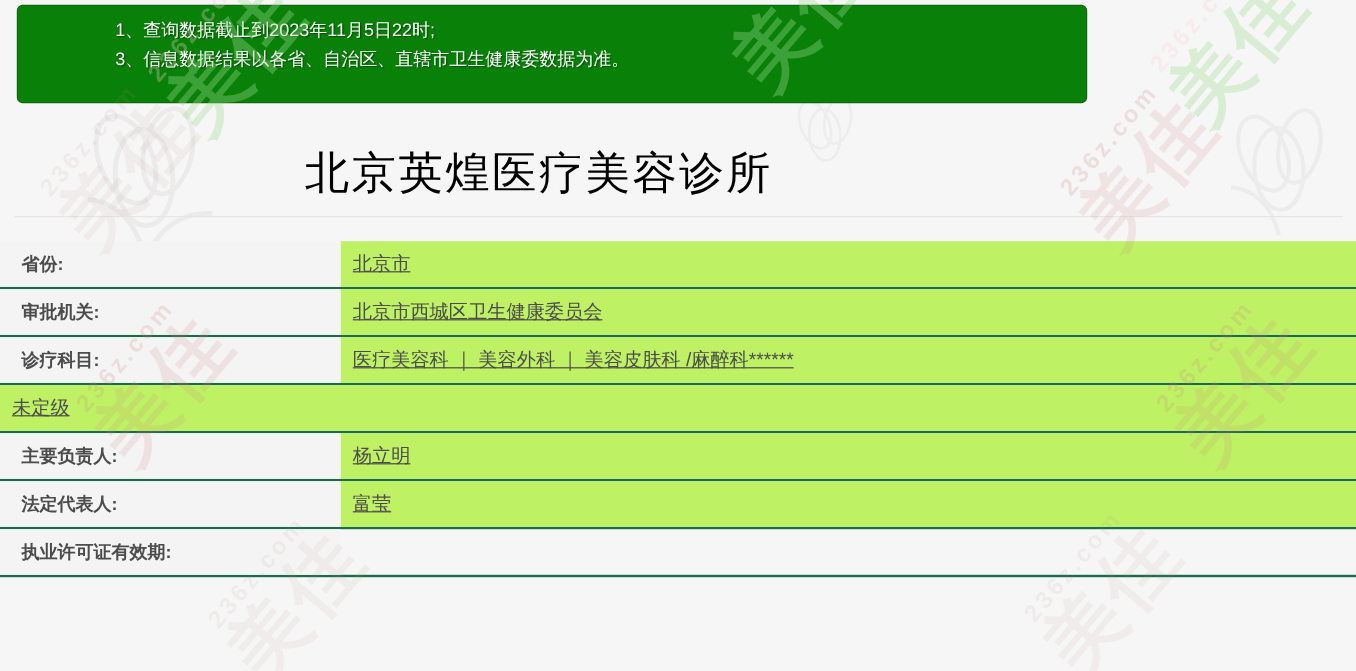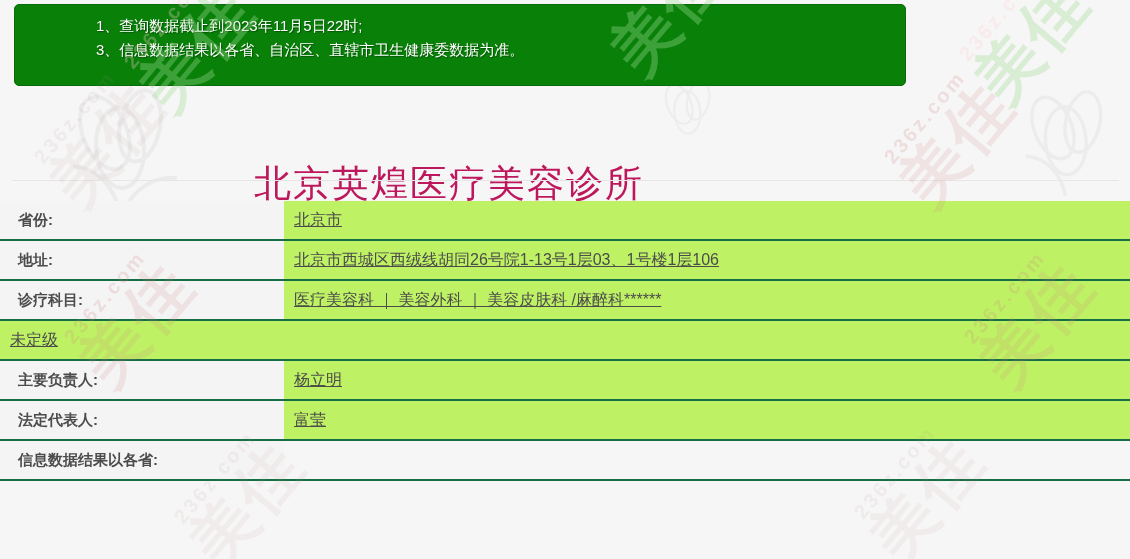--- a/index.html
+++ b/index.html
@@ -19,21 +19,21 @@
   }
   .notice-line{
     color:#ffffff;font-size:15px;line-height:24px;
     text-shadow:1px 1px 1px rgba(0,40,0,0.55);
     white-space:nowrap;
   }
   
   .clinic-title{
     position:absolute;left:0;top:121px;width:898px;
     text-align:center;font-size:37px;line-height:48px;
-    color:#be185d;letter-spacing:2px;z-index:2;margin-top:39px;
+    color:#000000;letter-spacing:2px;z-index:2;
   }
   .title-divider{
     position:absolute;left:12px;top:180px;width:1107px;height:1px;
     background:#e6e6e6;z-index:2;
   }
   
   .info-table{
     position:absolute;left:0;top:201px;width:1130px;z-index:2;
   }
   .info-row{
@@ -125,40 +125,40 @@
 
 <div class="clinic-title">北京英煌医疗美容诊所</div>
 <div class="title-divider"></div>
 
 <div class="info-table">
   <div class="info-row">
     <div class="info-label">省份:</div>
     <div class="info-value">北京市</div>
   </div>
   <div class="info-row">
-    <div class="info-label">地址:</div>
-    <div class="info-value">北京市西城区西绒线胡同26号院1-13号1层03、1号楼1层106</div>
+    <div class="info-label">审批机关:</div>
+    <div class="info-value">北京市西城区卫生健康委员会</div>
   </div>
   <div class="info-row">
     <div class="info-label">诊疗科目:</div>
     <div class="info-value">医疗美容科 ｜ 美容外科 ｜ 美容皮肤科 /麻醉科******</div>
   </div>
   <div class="info-row">
     <div class="info-value">未定级</div>
   </div>
   <div class="info-row">
     <div class="info-label">主要负责人:</div>
     <div class="info-value">杨立明</div>
   </div>
   <div class="info-row">
     <div class="info-label">法定代表人:</div>
     <div class="info-value">富莹</div>
   </div>
   <div class="info-row">
-    <div class="info-label">信息数据结果以各省:</div>
+    <div class="info-label">执业许可证有效期:</div>
   </div>
 </div>
 
 <div class="wm-layer">
   <div class="wm wm-on-green wm-a">
     <span class="wm-site">236z.com</span>
     <span class="wm-brand">美佳</span>
   </div>
   <div class="wm wm-on-green wm-b">
     <span class="wm-brand">美佳</span>

